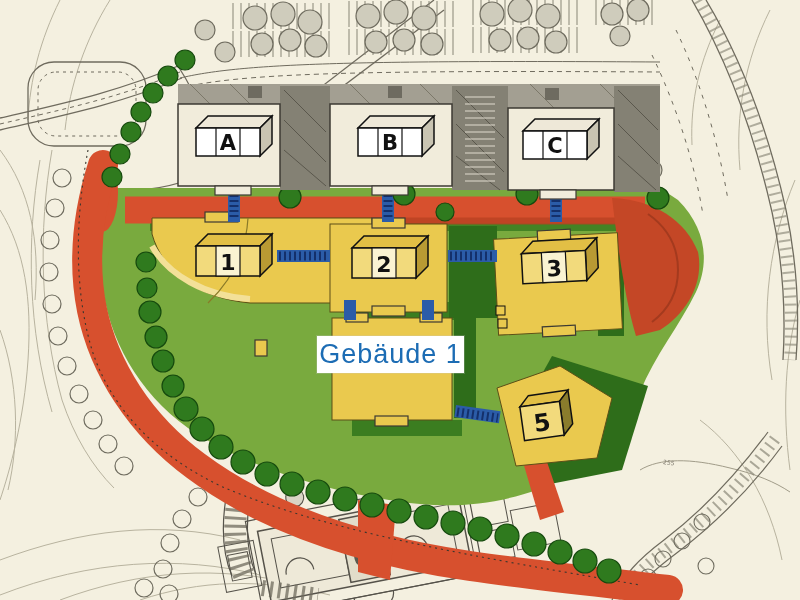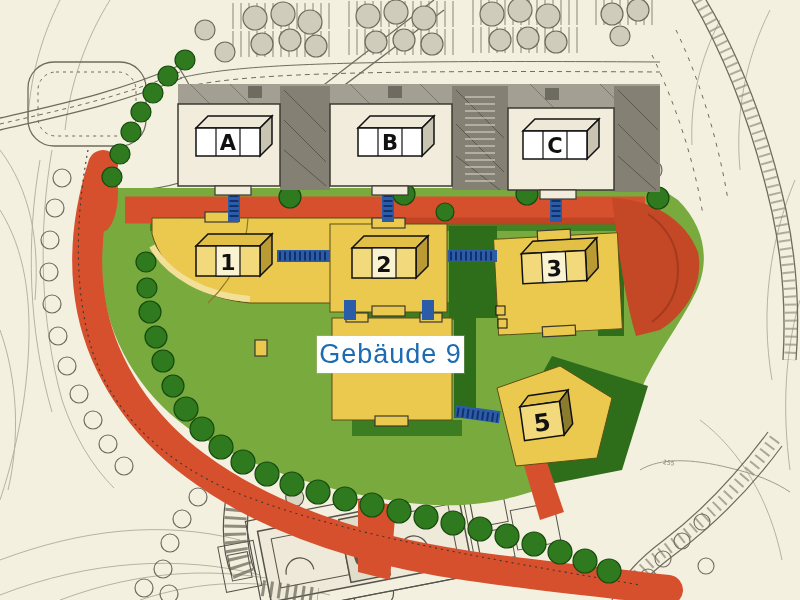--- a/index.html
+++ b/index.html
@@ -382,15 +382,15 @@
 
   <g>
     <rect x="496" y="306" width="9" height="9" fill="#eac94e" stroke="#111" stroke-width="1"></rect>
     <rect x="498" y="319" width="9" height="9" fill="#eac94e" stroke="#111" stroke-width="1"></rect>
   </g>
 
   <text x="663" y="464" font-size="6" fill="#7a756a" transform="rotate(8 663 463)" font-family="DejaVu Sans, sans-serif">255</text>
 </svg>
 
   <div class="gebaeude-label">
-    <span>Gebäude 9</span>
+    <span>Gebäude 1</span>
   </div>
 </div>
 
 </body></html>

